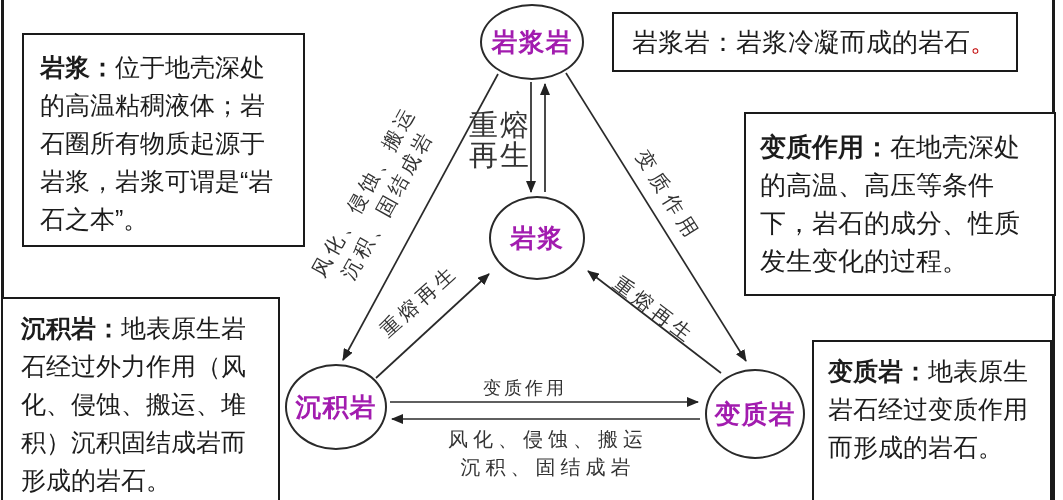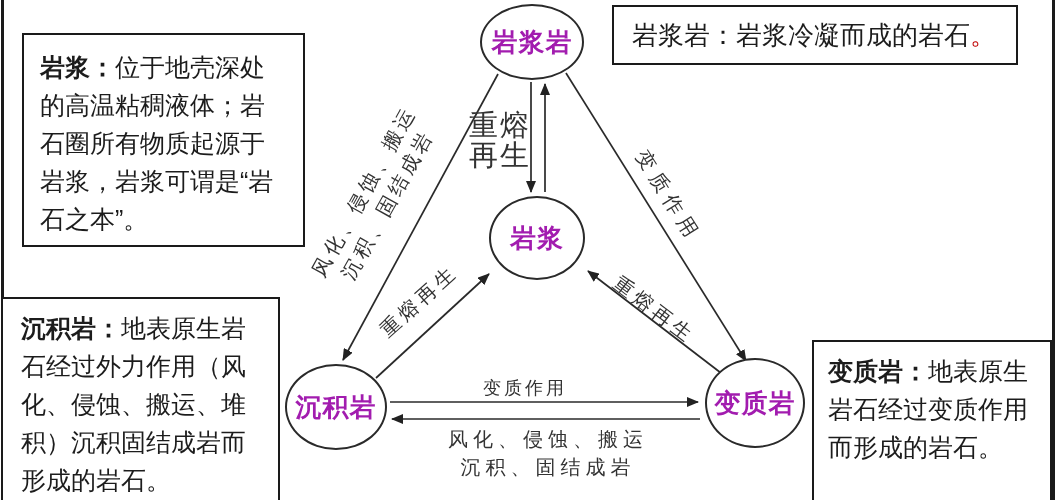--- a/index.html
+++ b/index.html
@@ -26,21 +26,21 @@
     background: #ffffff;
     color: #1c1c1c;
   }
   .defbox .term { font-weight: bold; }
   .box-magma {
     left: 22px; top: 33px; width: 283px; height: 214px;
     padding: 13px 15px 0 16px;
     font-size: 25px; line-height: 38px;
   }
   .box-igneous {
-    left: 612px; top: 5px; width: 406px; height: 60px;
+    left: 612px; top: 12px; width: 406px; height: 60px;
     display: flex; align-items: center;
     padding-left: 18px;
     font-size: 26px;
     white-space: nowrap;
   }
   .box-igneous .term { font-weight: normal; }
   .box-igneous .red-period { color: #c00000; }
   .box-metamorphism {
     left: 744px; top: 112px; width: 312px; height: 184px;
     padding: 14px 12px 0 14px;
@@ -61,21 +61,21 @@
     border: 2px solid #2a2a2a;
     border-radius: 50%;
     background: #ffffff;
     display: flex; align-items: center; justify-content: center;
     font-size: 26px; font-weight: bold; color: #a21caf;
     letter-spacing: 1px;
   }
   .node-igneous     { left: 480px; top: 4px;   width: 104px; height: 76px; }
   .node-magma       { left: 489px; top: 196px; width: 96px;  height: 84px; }
   .node-sedimentary { left: 285px; top: 364px; width: 102px; height: 86px; }
-  .node-metamorphic { left: 705px; top: 358px; width: 100px; height: 90px; text-align: right; }
+  .node-metamorphic { left: 705px; top: 369px; width: 100px; height: 90px; text-align: right; }
   #arrow-layer { position: absolute; left: 0; top: 0; width: 1063px; height: 500px; }
   .edge-label {
     position: absolute;
     color: #333;
     white-space: nowrap;
     transform: translate(-50%, -50%);
     text-align: center;
   }
   .lbl-two-line { font-size: 29px; line-height: 30px; letter-spacing: 2px; }
   .lbl-weathering-diag {
@@ -134,20 +134,23 @@
   </svg>
 
   <div class="defbox box-magma">
     <span class="term">岩浆：</span><span>位于地壳深处的高温粘稠液体；岩石圈所有物质起源于岩浆，岩浆可谓是“岩石之本”。</span>
   </div>
 
   <div class="defbox box-igneous">
     <span><span class="term">岩浆岩：</span><span>岩浆冷凝而成的岩石</span><span class="red-period">。</span></span>
   </div>
 
+  <div class="defbox box-metamorphism">
+    <span class="term">变质作用：</span><span>在地壳深处的高温、高压等条件下，岩石的成分、性质发生变化的过程。</span>
+  </div>
 
   <div class="defbox box-sedimentary">
     <span class="term">沉积岩：</span><span>地表原生岩石经过外力作用（风化、侵蚀、搬运、堆积）沉积固结成岩而形成的岩石。</span>
   </div>
 
   <div class="defbox box-metamorphic">
     <span class="term">变质岩：</span><span>地表原生岩石经过变质作用而形成的岩石。</span>
   </div>
 
   <div class="node node-igneous">

